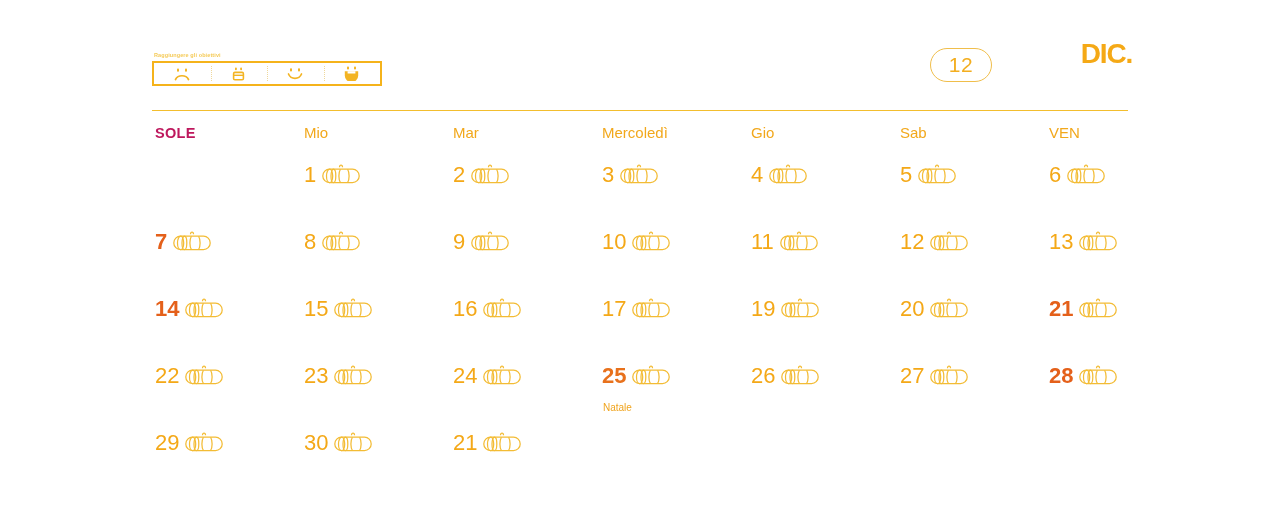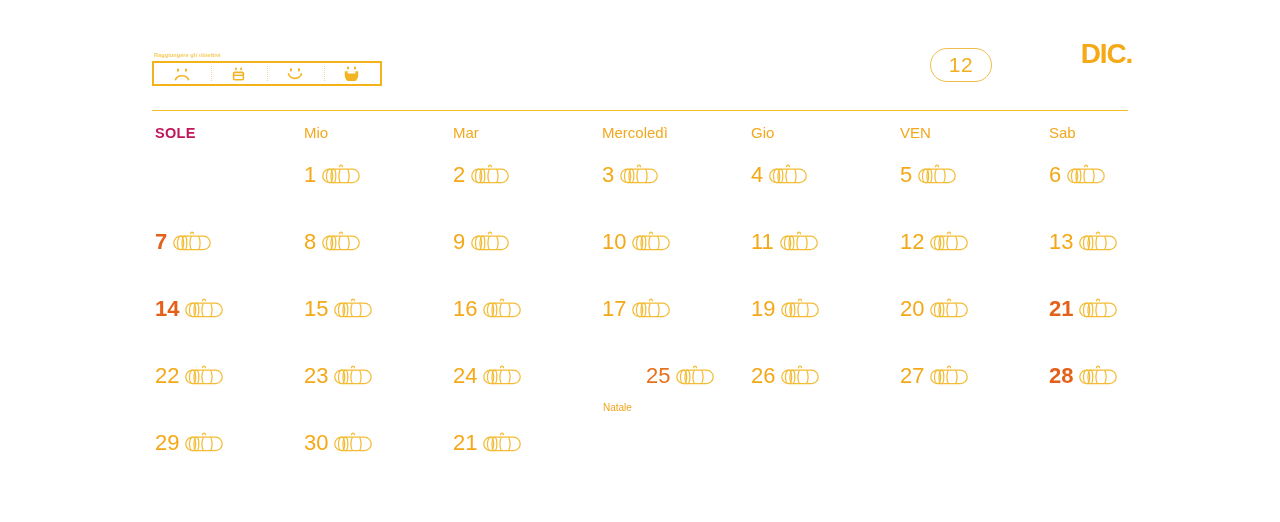--- a/index.html
+++ b/index.html
@@ -146,21 +146,21 @@
     gap: 5px;
   }
   .daynum {
     font-size: 22px;
     font-weight: 400;
     color: #F4A817;
     line-height: 1;
     min-width: 10px;
   }
   .cell.sun .daynum { color: #E4601A; font-weight: 700; }
-  .cell.holiday .daynum { color: #E8711C; font-weight: 400; margin-left: 44px; }
+  .cell.holiday .daynum { color: #E8711C; font-weight: 700; }
   .pumpkin { display: block; flex: 0 0 auto; }
   .note {
     font-size: 10px;
     color: #F0A41E;
     margin-top: 9px;
     padding-left: 1px;
     white-space: nowrap;
   }
   .cell.empty { }
 </style>
@@ -229,22 +229,22 @@
 
   <div class="divider"></div>
 
   <div class="grid">
 
     <div class="dow sun">SOLE</div>
     <div class="dow">Mio</div>
     <div class="dow">Mar</div>
     <div class="dow">Mercoledì</div>
     <div class="dow">Gio</div>
+    <div class="dow">Sab</div>
     <div class="dow">VEN</div>
-    <div class="dow">Sab</div>
 
   <div class="cell sun empty"></div>
       <div class="cell">
         <div class="cell-top">
           <span class="daynum">1</span>
           <svg class="pumpkin" width="40" height="26" viewBox="0 0 40 26">
             <g stroke="#F3BC35" stroke-width="1.25" fill="none">
               <path d="M18.5 5.2 C18.5 2.4, 21.5 2.4, 21.5 5.2"></path>
               <path d="M8.5 7.2 H31.5 A6.4 6.4 0 0 1 31.5 20.6 H8.5 A6.4 6.4 0 0 1 8.5 7.2 Z"></path>
               <ellipse cx="8.6" cy="13.9" rx="3.1" ry="6.7"></ellipse>

